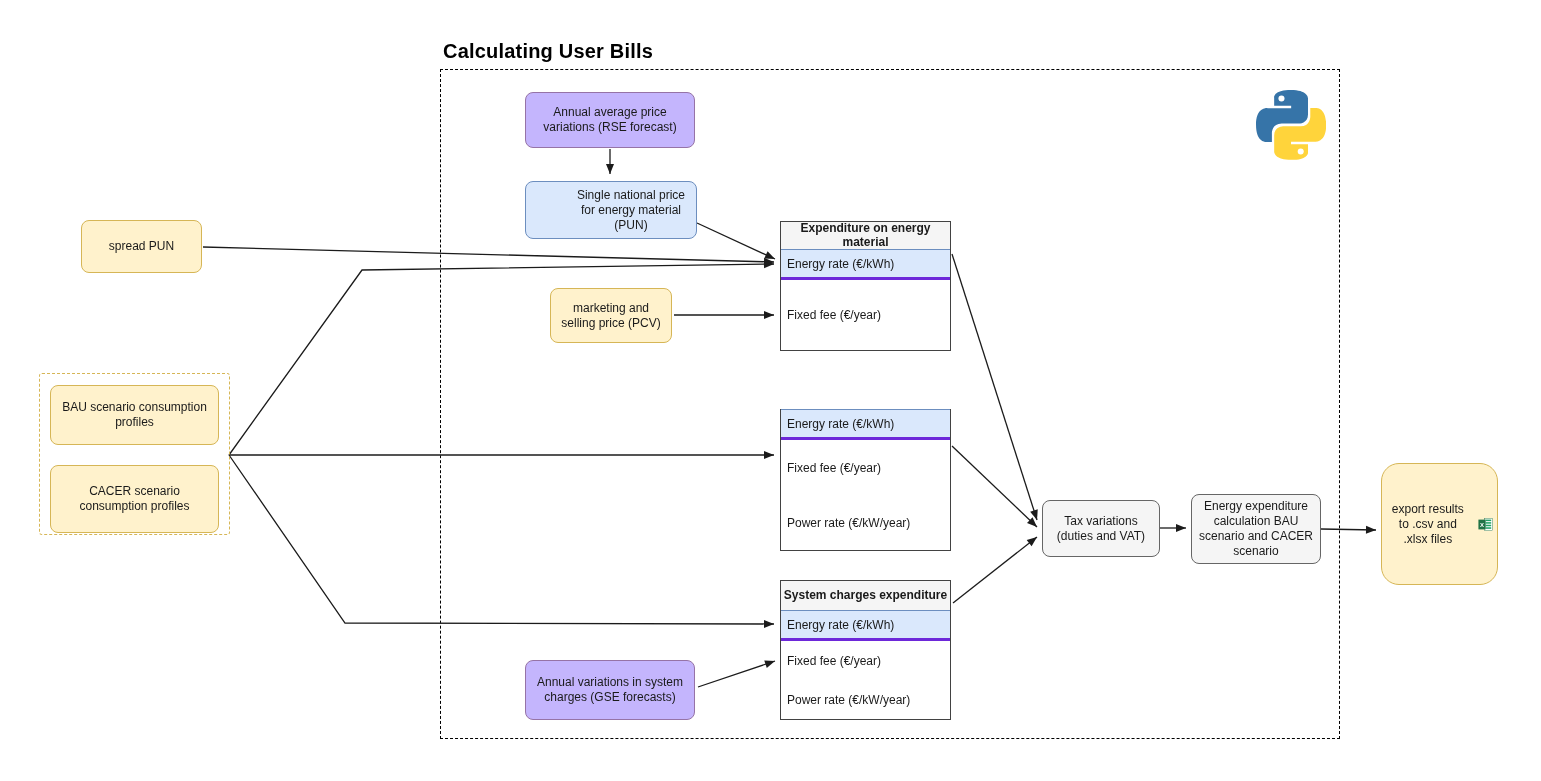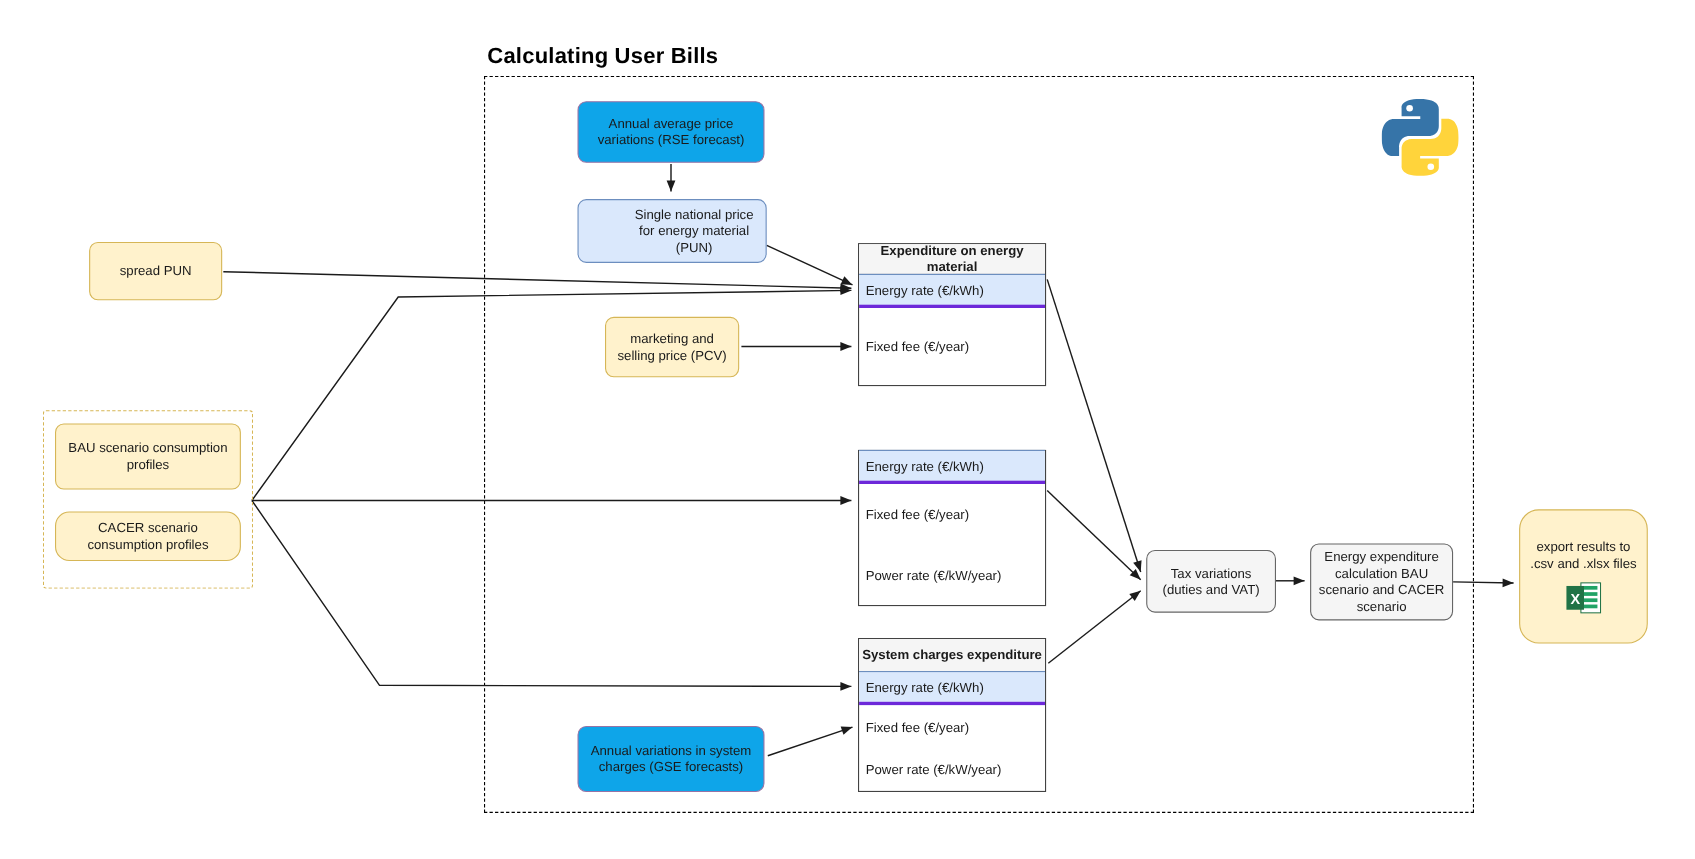--- a/index.html
+++ b/index.html
@@ -15,21 +15,21 @@
   .diagram-title {
     position:absolute; left:443px; top:40px; font-size:20px; font-weight:700; color:#000;
     z-index:2; letter-spacing:0.2px;
   }
   .node {
     position:absolute; z-index:2; display:flex; align-items:center; justify-content:center;
     text-align:center; font-size:12px; color:#1a1a1a; line-height:1.25; border-radius:8px;
     padding:2px 4px;
   }
   .yellow { background:#FFF2CC; border:1px solid #D6B656; }
-  .purple { background:#0ea5e9; border:1px solid #9673A6; }
+  .purple { background:#c4b5fd; border:1px solid #9673A6; }
   .blue   { background:#DAE8FC; border:1px solid #6C8EBF; }
   .gray   { background:#F5F5F5; border:1px solid #666666; }
   .container-dashed {
     position:absolute; z-index:2; border:1.6px dashed #D6B656; border-radius:3px; background:transparent;
   }
   .dtable {
     position:absolute; z-index:2; background:#ffffff; border:1px solid #424242;
     display:flex; flex-direction:column; font-size:12px; color:#1a1a1a;
   }
   .t-header {
@@ -37,21 +37,21 @@
     align-items:center; justify-content:center; line-height:1.15; border-bottom:1px solid #424242;
     padding:1px 2px;
   }
   .t-row {
     display:flex; align-items:center; padding-left:6px; text-align:left;
   }
   .t-row.blue-row {
     background:#DAE8FC; border-top:1px solid #6C8EBF; border-bottom:3px solid #6d28d9;
     margin-top:-1px;
   }
-  .export-node { border-radius:18px; flex-direction:column; gap:8px; }
+  .export-node { border-radius:18px; flex-direction:row; gap:8px; }
   .logo { position:absolute; z-index:2; }
 </style>
 </head>
 <body>
 
 <div id="canvas">
 
   <div class="frame" style="left:440px; top:69px; width:900px; height:670px;"></div>
 
   <div class="diagram-title">Calculating User Bills</div>
@@ -99,21 +99,21 @@
   </div>
 
   <div class="node yellow" style="left:550px; top:288px; width:122px; height:55px;">
     <span>marketing and selling price (PCV)</span>
   </div>
 
   <div class="container-dashed" style="left:39px; top:373px; width:191px; height:162px;"></div>
   <div class="node yellow" style="left:50px; top:385px; width:169px; height:60px;">
     <span>BAU scenario consumption profiles</span>
   </div>
-  <div class="node yellow" style="left:50px; top:465px; width:169px; height:45px;border-radius:13px;">
+  <div class="node yellow" style="left:50px; top:465px; width:169px; height:68px;">
     <span>CACER scenario consumption profiles</span>
   </div>
 
   <div class="node purple" style="left:525px; top:660px; width:170px; height:60px;">
     <span>Annual variations in system charges (GSE forecasts)</span>
   </div>
 
   <div class="dtable" style="left:780px; top:221px; width:171px; height:130px;">
     <div class="t-header" style="height:28px;">Expenditure on energy material</div>
     <div class="t-row blue-row" style="height:31px;">Energy rate (€/kWh)</div>

